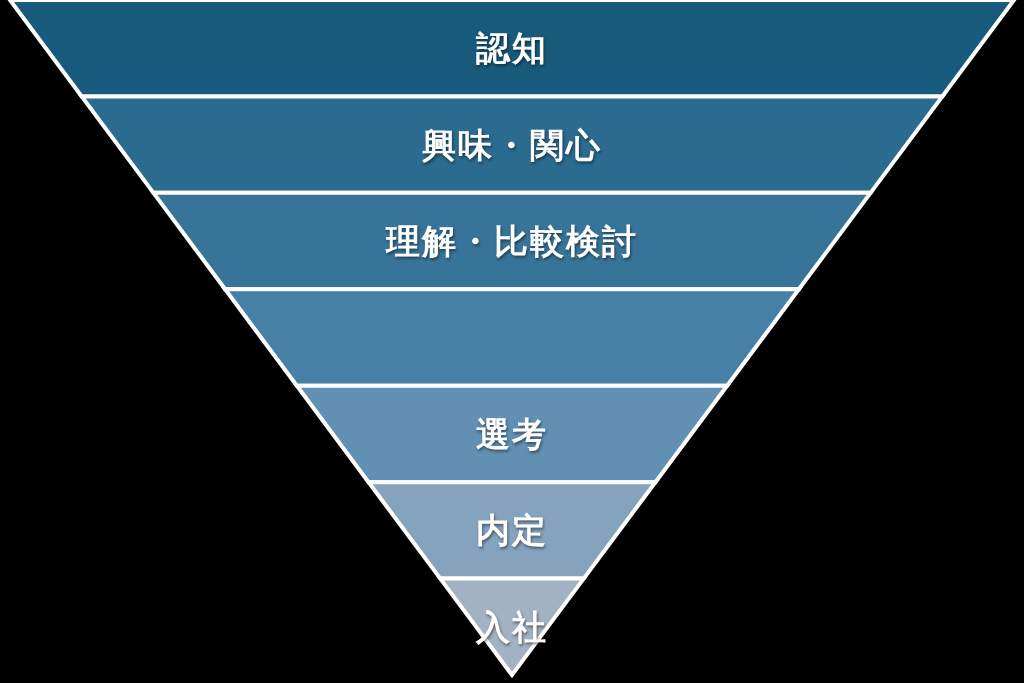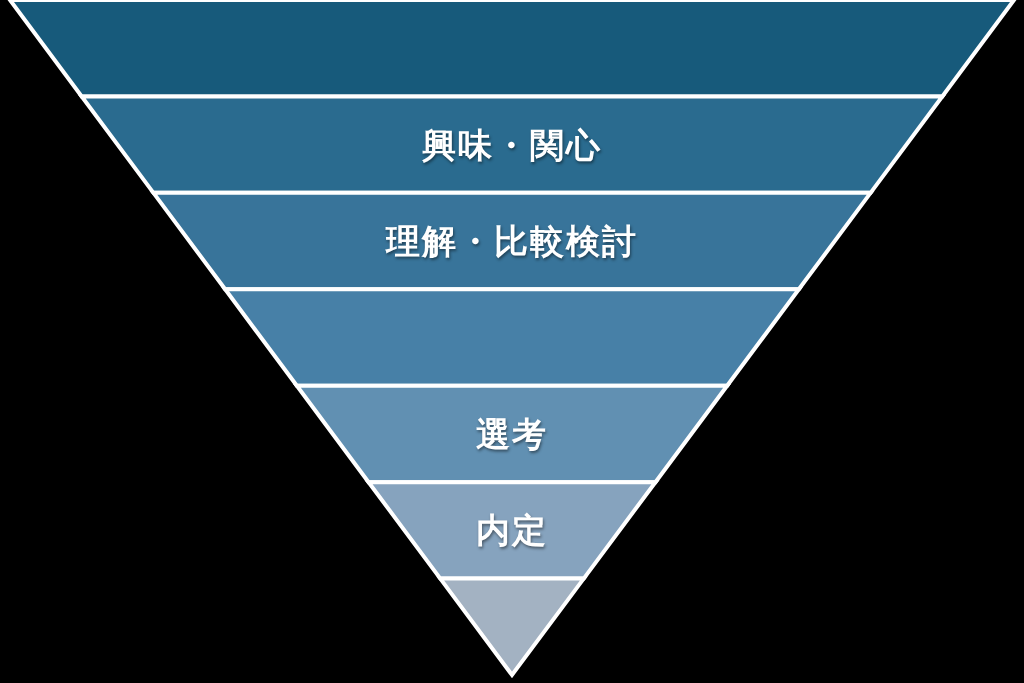--- a/index.html
+++ b/index.html
@@ -53,18 +53,20 @@
   <svg class="funnel-svg" id="funnel-svg" viewBox="0 0 1024 683" xmlns="http://www.w3.org/2000/svg">
       <polygon points="10,0 1014,0 942.2857142857143,96.42857142857143 81.71428571428571,96.42857142857143" fill="#175a7b" stroke="#ffffff" stroke-width="4" stroke-linejoin="miter"></polygon>
       <polygon points="81.71428571428571,96.42857142857143 942.2857142857143,96.42857142857143 870.5714285714286,192.85714285714286 153.42857142857142,192.85714285714286" fill="#2a6b8f" stroke="#ffffff" stroke-width="4" stroke-linejoin="miter"></polygon>
       <polygon points="153.42857142857142,192.85714285714286 870.5714285714286,192.85714285714286 798.8571428571429,289.2857142857143 225.14285714285714,289.2857142857143" fill="#38749a" stroke="#ffffff" stroke-width="4" stroke-linejoin="miter"></polygon>
       <polygon points="225.14285714285714,289.2857142857143 798.8571428571429,289.2857142857143 727.1428571428571,385.7142857142857 296.85714285714283,385.7142857142857" fill="#4780a7" stroke="#ffffff" stroke-width="4" stroke-linejoin="miter"></polygon>
       <polygon points="296.85714285714283,385.7142857142857 727.1428571428571,385.7142857142857 655.4285714285714,482.14285714285717 368.57142857142856,482.14285714285717" fill="#6190b2" stroke="#ffffff" stroke-width="4" stroke-linejoin="miter"></polygon>
       <polygon points="368.57142857142856,482.14285714285717 655.4285714285714,482.14285714285717 583.7142857142858,578.5714285714286 440.2857142857143,578.5714285714286" fill="#86a3be" stroke="#ffffff" stroke-width="4" stroke-linejoin="miter"></polygon>
       <polygon points="440.2857142857143,578.5714285714286 583.7142857142858,578.5714285714286 512,675" fill="#a3b2c2" stroke="#ffffff" stroke-width="4" stroke-linejoin="miter"></polygon>
     </svg>
   <div class="labels-layer" id="labels-layer">
+      <div class="stage-label" style="top: 48.2143px;">認知</div>
       <div class="stage-label" style="top: 241.071px;">理解・比較検討</div>
       <div class="stage-label" style="top: 144.643px;">興味・関心</div>
       <div class="stage-label" style="top: 433.929px;">選考</div>
       <div class="stage-label" style="top: 530.357px;">内定</div>
+      <div class="stage-label" style="top: 626.786px;">入社</div>
     </div>
 </div>
 
 </body></html>

